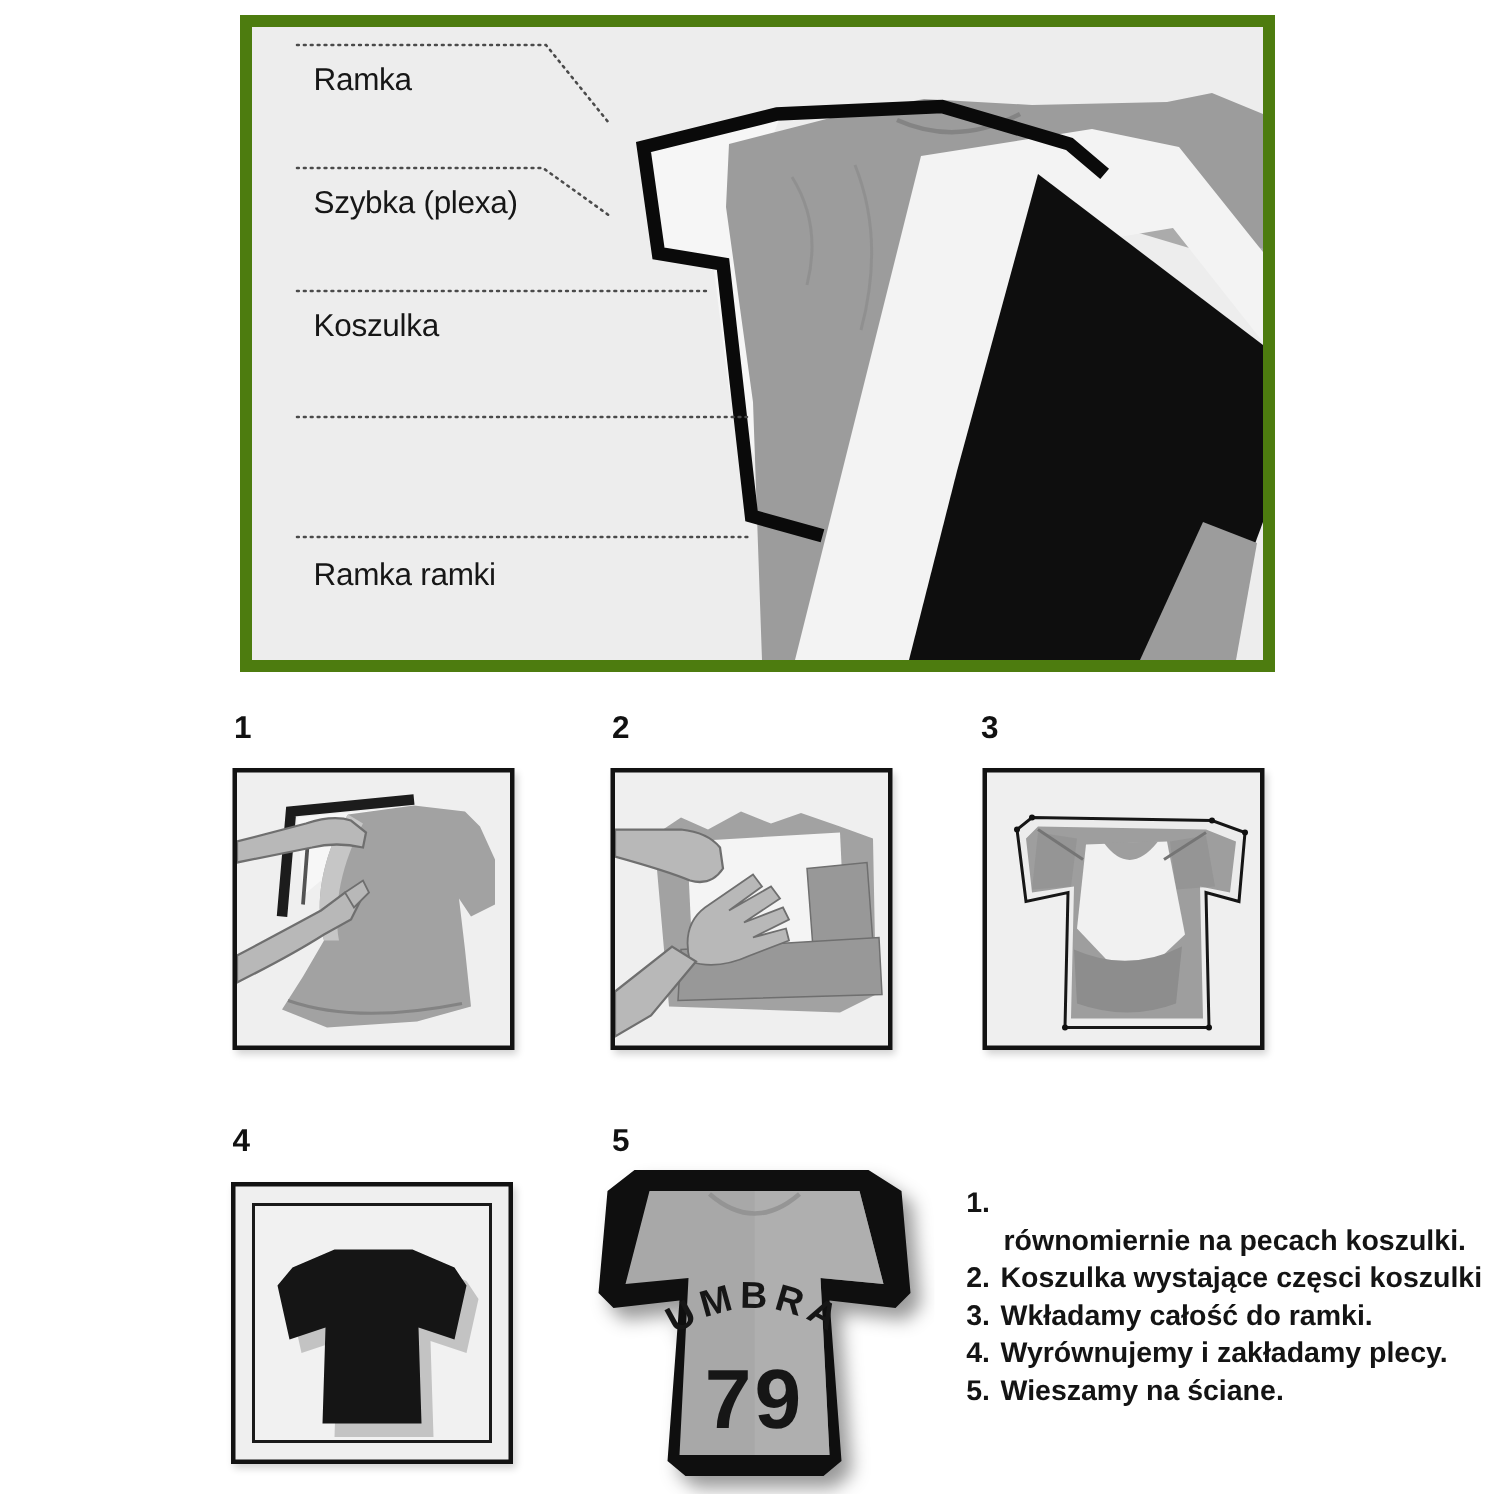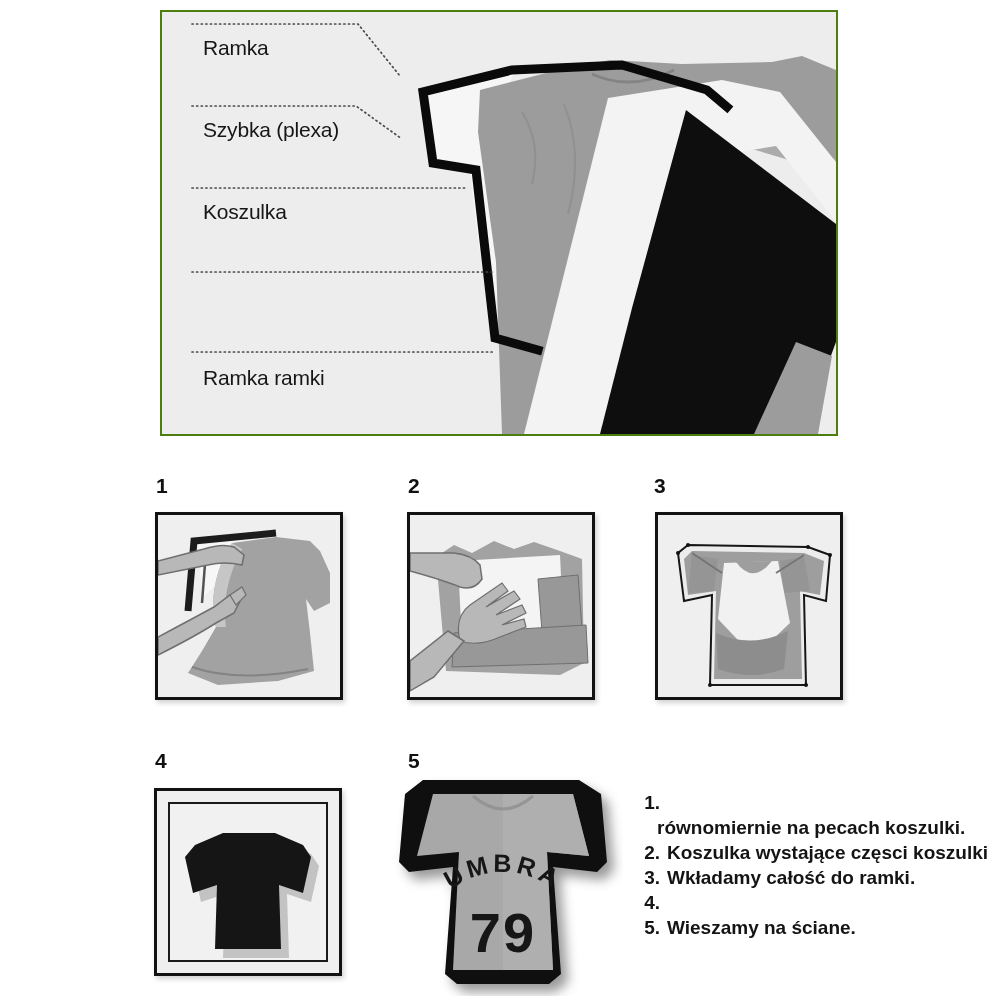--- a/index.html
+++ b/index.html
@@ -5,21 +5,21 @@
   html,body{margin:0;padding:0;}
   body{
     width:1000px;height:1000px;position:relative;background:#ffffff;
     font-family:"Liberation Sans",sans-serif;color:#141414;overflow:hidden;
   }
   .sheet{position:absolute;inset:0;}
 
   
   .panel{
     position:absolute;left:160px;top:10px;width:674px;height:422px;
-    border:2px solid #4d7c0f;background:#ededed;overflow:hidden;
+    border:8px solid #4d7c0f;background:#ededed;overflow:hidden;
   }
   .panel-art{position:absolute;left:0;top:0;width:674px;height:422px;}
   .plabel{
     position:absolute;left:41px;font-size:21px;line-height:1;
     letter-spacing:-0.2px;color:#161616;white-space:nowrap;
   }
 
   
   .step-num{
     position:absolute;font-size:21px;font-weight:bold;line-height:1;color:#111;
@@ -32,21 +32,21 @@
   .step5{position:absolute;left:383px;top:768px;width:240px;height:228px;}
   .step5 svg{display:block;width:240px;height:228px;}
 
   
   .instructions{
     position:absolute;left:640px;top:790px;font-size:19px;font-weight:bold;
     line-height:25px;color:#141414;
   }
   .ins-row{display:flex;white-space:nowrap;}
   .ins-num{width:20px;text-align:right;margin-right:7px;flex:none;}
-  .ins-cont{margin-left:17px;white-space:nowrap;}
+  .ins-cont{margin-left:29px;white-space:nowrap;}
   .ins-cont:empty{display:none;}
 
   svg text{font-family:"Liberation Sans",sans-serif;}
   .umbra-text{font-size:25px;font-weight:bold;letter-spacing:4px;fill:#161616;}
   .num79-text{font-size:56px;font-weight:bold;letter-spacing:2px;fill:#161616;}
 </style>
 </head>
 <body>
 
 <div class="sheet">
@@ -182,20 +182,21 @@
     <div class="ins-item">
       <div class="ins-row">
           <span class="ins-num">3.</span>
           <span>Wkładamy całość do ramki.</span>
         </div>
 
     </div>
     <div class="ins-item">
       <div class="ins-row">
           <span class="ins-num">4.</span>
+          <span>Wyrównujemy i zakładamy plecy.</span>
         </div>
 
     </div>
     <div class="ins-item">
       <div class="ins-row">
           <span class="ins-num">5.</span>
           <span>Wieszamy na ściane.</span>
         </div>
 
     </div>

